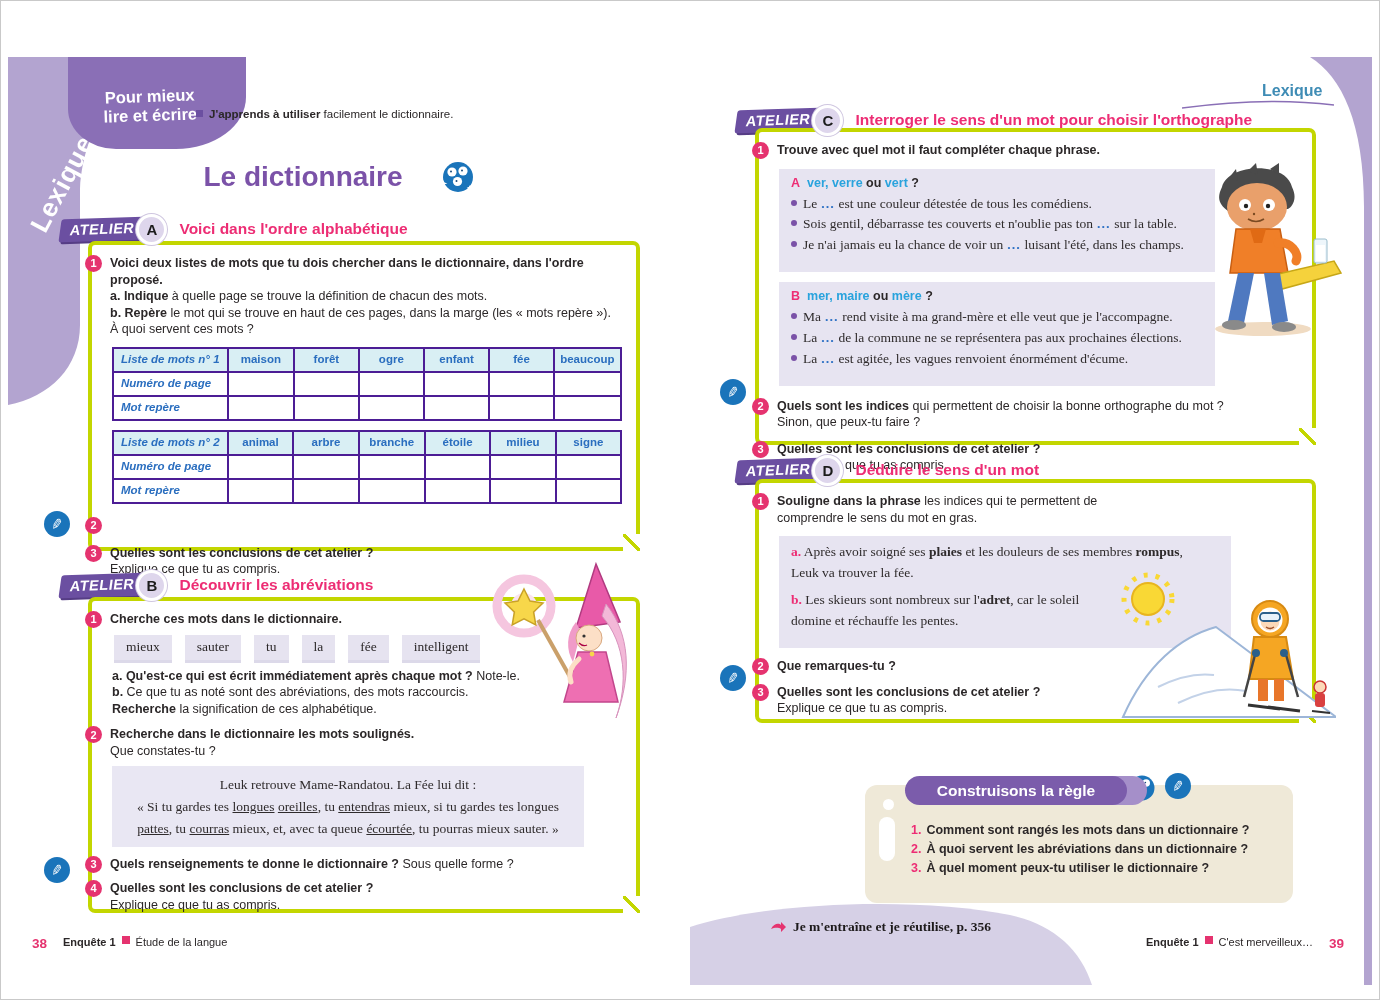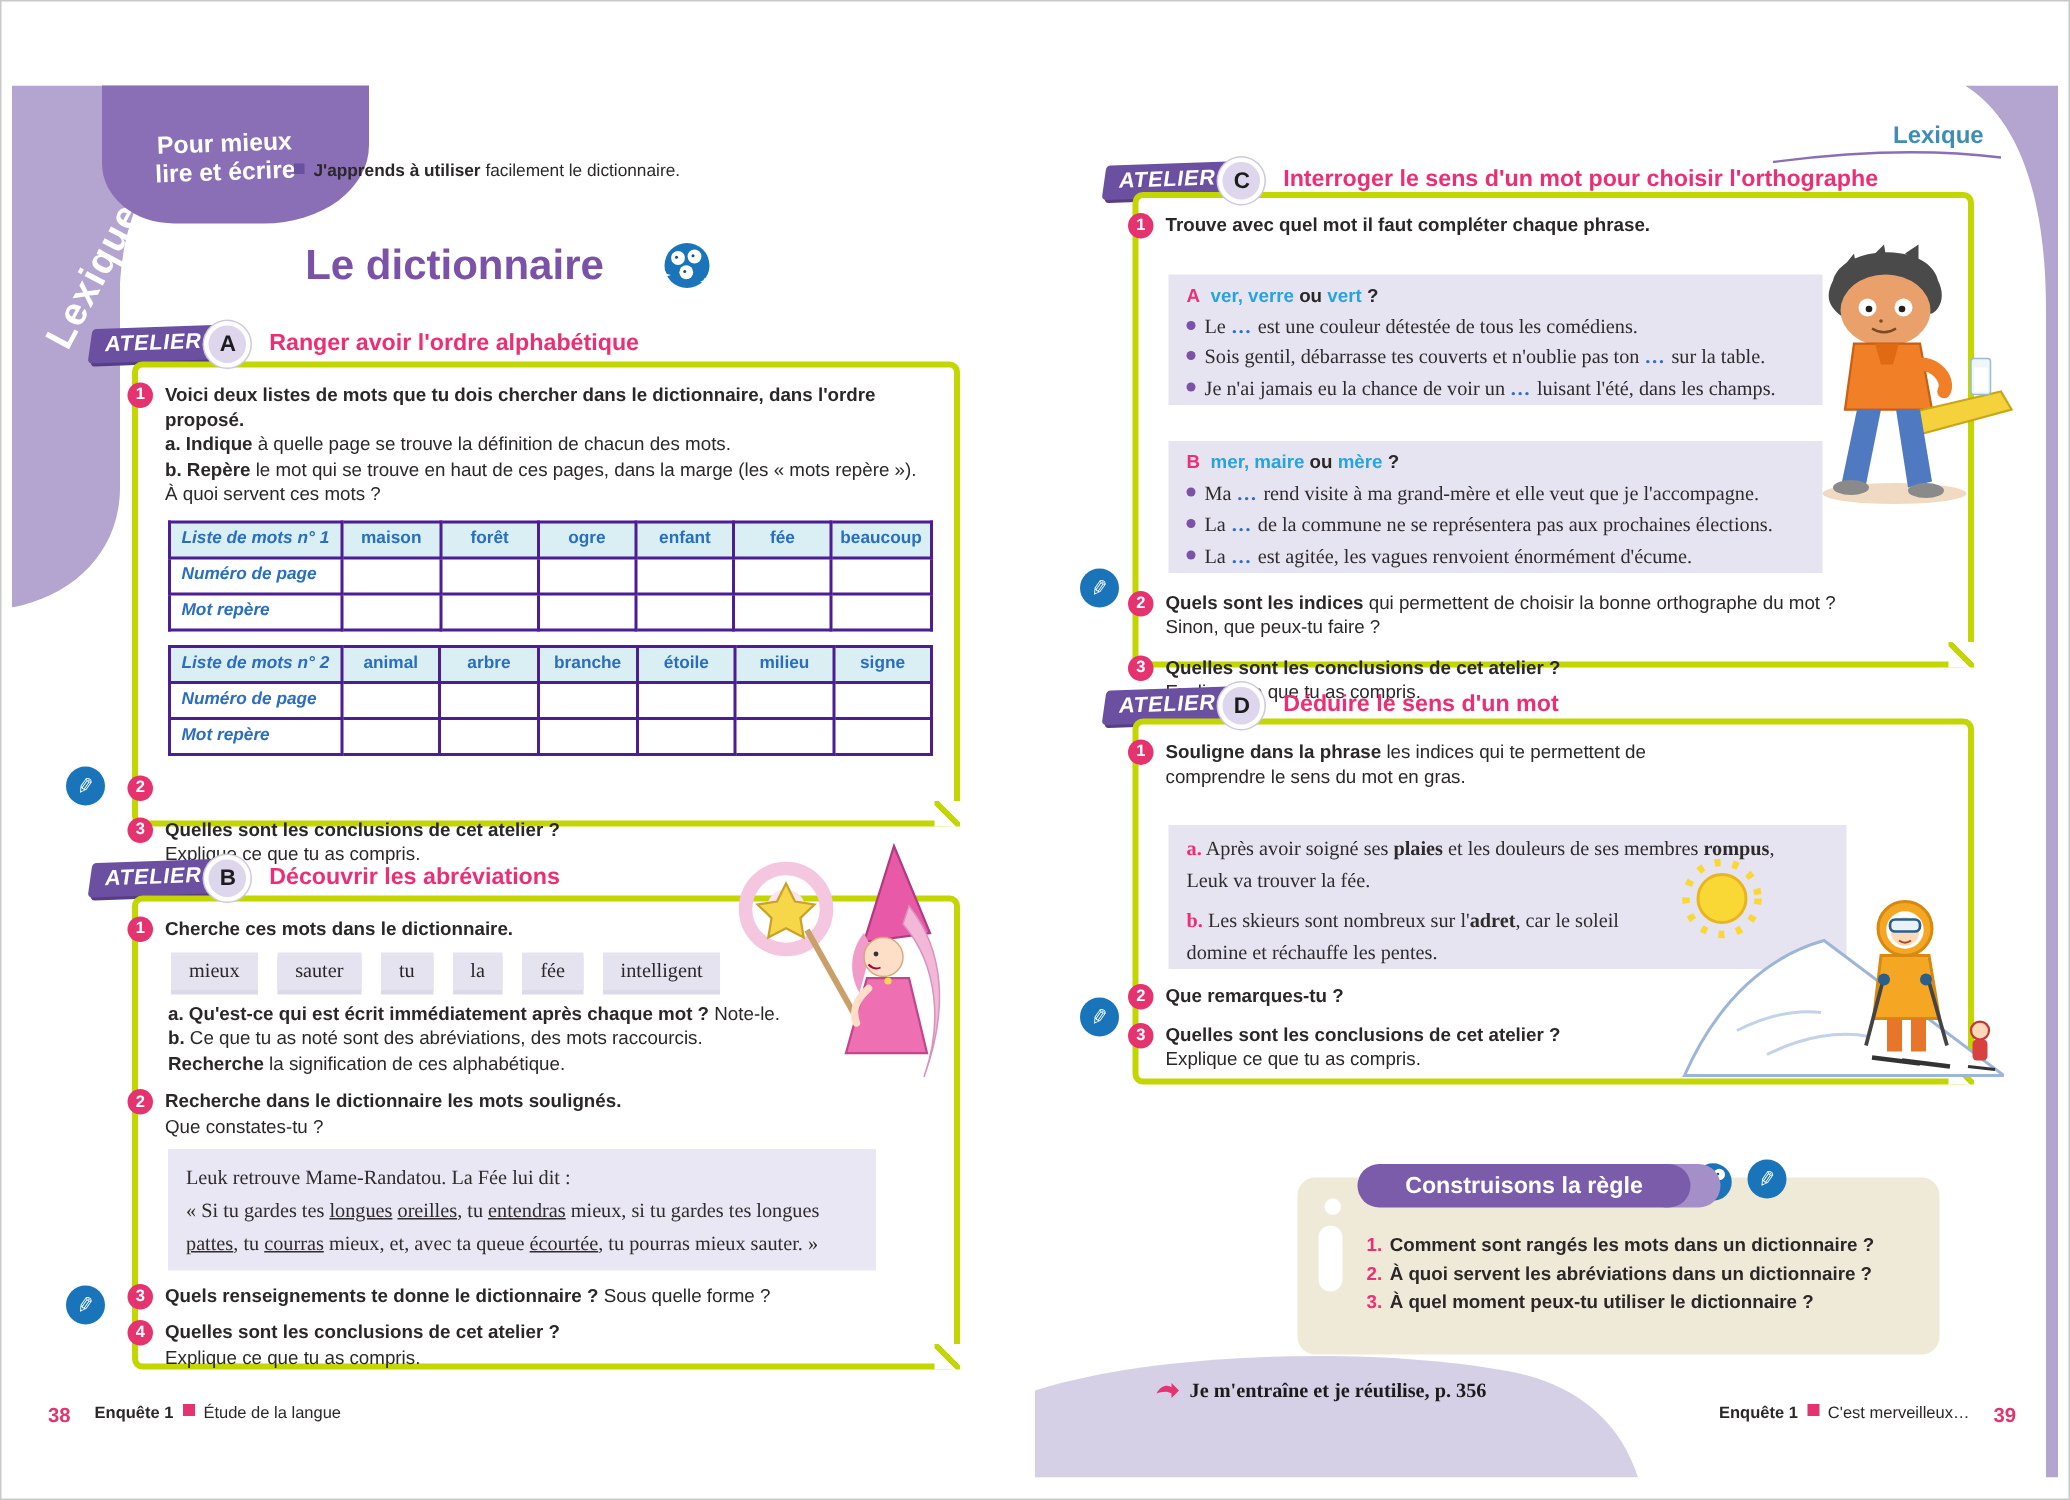--- a/index.html
+++ b/index.html
@@ -47,24 +47,24 @@
   table.dict td{border:2px solid #4c1d95;height:20px;font-size:11.5px;text-align:center;background:#fff;}
   table.dict tr.hd td{background:#d9eff4;color:#2a6ebf;font-weight:bold;}
   table.dict td.lbl{width:110px;text-align:left;padding-left:7px;color:#2a6ebf;
                     font-weight:bold;font-style:italic;}
   table.dict td.w{width:64px;}
   
   .chips{display:flex;gap:13px;margin:7px 0 8px 2px;}
   .chip{background:#e6e3f0;box-shadow:0 3px 0 #dcd9e9;padding:3px 12px 4px;
         font-family:"Liberation Serif",serif;font-size:13.5px;}
   .quote{background:#e9e7f3;padding:8px 12px;margin-top:7px;width:448px;
-         font-family:"Liberation Serif",serif;font-size:13.5px;line-height:1.6;color:#2f2b2c;}
+         font-family:"Liberation Serif",serif;font-size:13.5px;line-height:1.6;color:#2f2b2c;text-align:center;}
   .quote .u{text-decoration:underline;}
   
-  .panel{background:#e7e4f1;padding:6px 12px 0;margin-top:24px;}
+  .panel{background:#e7e4f1;padding:6px 12px 16px;margin-top:10px;}
   .panel .hdr{font-weight:bold;font-size:12.5px;margin-bottom:2px;}
   .panel .letter{color:#ed2d74;margin-right:7px;}
   .panel .bluew{color:#29a3dd;}
   .pitem{font-family:"Liberation Serif",serif;font-size:13.5px;line-height:1.55;color:#2f2b2c;}
   .dot{display:inline-block;width:6px;height:6px;border-radius:50%;background:#7b52a8;
        margin-right:6px;vertical-align:2px;}
   .dots{color:#2b6fc4;font-weight:bold;letter-spacing:1px;}
   .plabel{color:#ed2d74;font-weight:bold;}
   
   .rule-box{position:absolute;left:175px;top:728px;width:428px;height:118px;background:#efe9d8;
@@ -120,21 +120,21 @@
       <circle cx="11" cy="12.5" r="1" fill="#1a4a7a"></circle>
         <circle cx="22" cy="11.5" r="1" fill="#1a4a7a"></circle>
         <circle cx="16.5" cy="22" r="1" fill="#1a4a7a"></circle>
       <path d="M3 21 l1.6 2.6 2.8 .8 -2.8 .8 -1.6 2.6 -1.6 -2.6 -2.8 -.8 2.8 -.8 z" fill="#fff"></path>
       <path d="M30 26 l1.2 2 2.2 .6 -2.2 .6 -1.2 2 -1.2 -2 -2.2 -.6 2.2 -.6 z" fill="#fff"></path>
     </svg>
 
     <div class="at-head" style="left:52px;top:158px;">
       <span class="at-badge">ATELIER</span>
       <span class="at-letter">A</span>
-      <span class="at-title">Ranger avoir l'ordre alphabétique</span>
+      <span class="at-title">Voici dans l'ordre alphabétique</span>
     </div>
 
     <div class="gbox" style="left:80px;top:184px;width:544px;height:302px;">
       <span class="fold"></span>
       <div class="gcontent">
         <div class="qrow">
           <span class="num">1</span>
           <div>
             <div class="b">Voici deux listes de mots que tu dois chercher dans le dictionnaire, dans l'ordre proposé.</div>
             <div><span class="b">a. Indique</span><span> à quelle page se trouve la définition de chacun des mots.</span></div>

